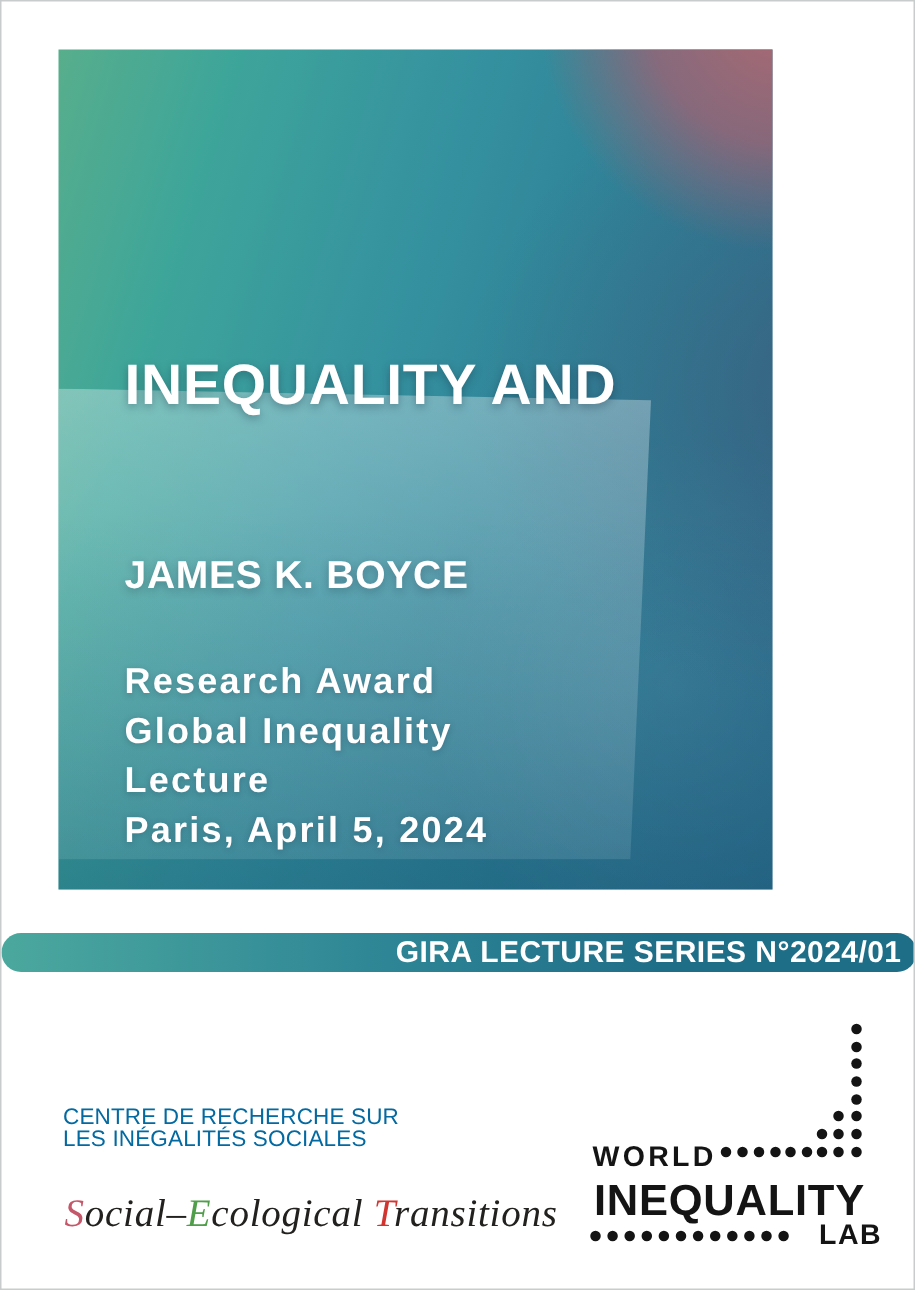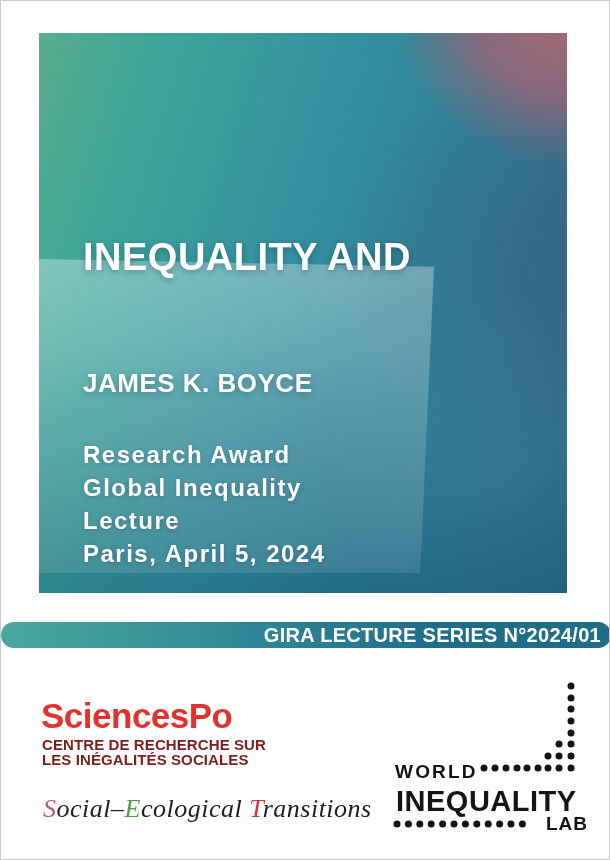--- a/index.html
+++ b/index.html
@@ -9,21 +9,21 @@
     box-sizing: border-box;
     background: #ffffff;
     border: 1px solid #c9cccd;
     overflow: hidden;
     font-family: "Liberation Sans", sans-serif;
   }
 
   
   .hero {
     position: absolute; left: 38px; top: 32px;
-    width: 528px; height: 560px;
+    width: 476px; height: 560px;
     background:
       radial-gradient(ellipse 48% 40% at 101% -4%, rgba(178,104,112,0.95) 0%, rgba(156,100,117,0.80) 38%, rgba(130,95,118,0) 70%),
       radial-gradient(ellipse 75% 55% at 110% 40%, rgba(72,86,115,0.50) 0%, rgba(72,86,115,0) 70%),
       radial-gradient(circle 170px at 86% 76%, rgba(255,255,255,0.07) 0%, rgba(255,255,255,0) 100%),
       linear-gradient(180deg, rgba(13,70,100,0) 55%, rgba(13,70,100,0.30) 100%),
       linear-gradient(107deg, #57ae8c 0%, #3ea59a 18%, #35929f 42%, #2e8097 66%, #2a7190 88%, #2a6d8d 100%);
   }
   .hero-overlay {
     position: absolute; left: 0; top: 226px;
     width: 395px; height: 314px;
@@ -60,21 +60,21 @@
   }
 
   
   .sp-name {
     position: absolute; left: 40px; top: 696px;
     color: #e1332d; font-size: 35px; font-weight: 700;
     letter-spacing: -0.5px; line-height: 38px;
   }
   .sp-dept {
     position: absolute; left: 41px; top: 737px;
-    color: #7f1d1d; font-size: 15px; font-weight: 700;
+    color: #0369a1; font-size: 15px; font-weight: 400;
     line-height: 14.5px; letter-spacing: 0.1px;
   }
   .set-line {
     position: absolute; left: 42px; top: 792px;
     font-family: "Liberation Serif", serif; font-style: italic;
     font-size: 26px; line-height: 32px; letter-spacing: 0.5px;
     color: #23211f;
   }
   .set-s { color: #c4586a; }
   .set-e { color: #4f9e49; }
@@ -113,21 +113,20 @@
       <div>Global Inequality</div>
       <div>Lecture</div>
       <div>Paris, April 5, 2024</div>
     </div>
   </div>
 
   <div class="banner">
     <span>GIRA LECTURE SERIES N°2024/01</span>
   </div>
 
-  <div class="sp-name">SciencesPo</div>
   <div class="sp-dept">
     <div>CENTRE DE RECHERCHE SUR</div>
     <div>LES INÉGALITÉS SOCIALES</div>
   </div>
 
   <div class="set-line"><span class="set-s">S</span><span>ocial–</span><span class="set-e">E</span><span>cological </span><span class="set-t">T</span><span>ransitions</span></div>
 
   <div class="wil-world">WORLD</div>
   <div class="wil-inequality">INEQUALITY</div>
   <div class="wil-lab">LAB</div>

